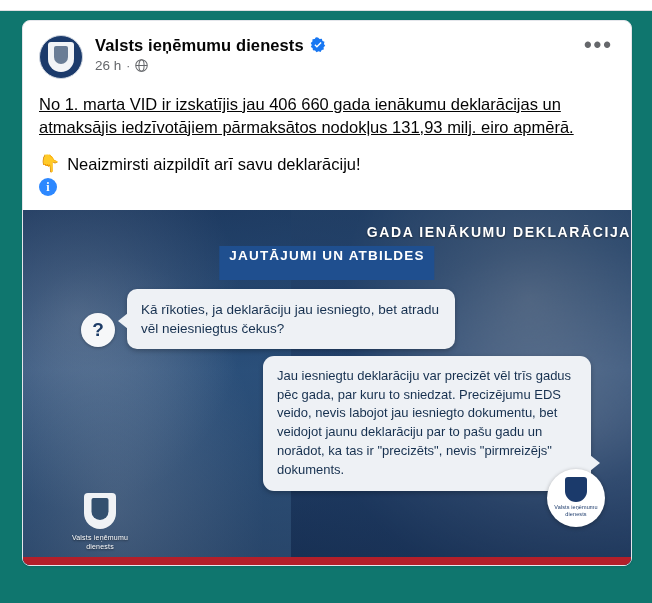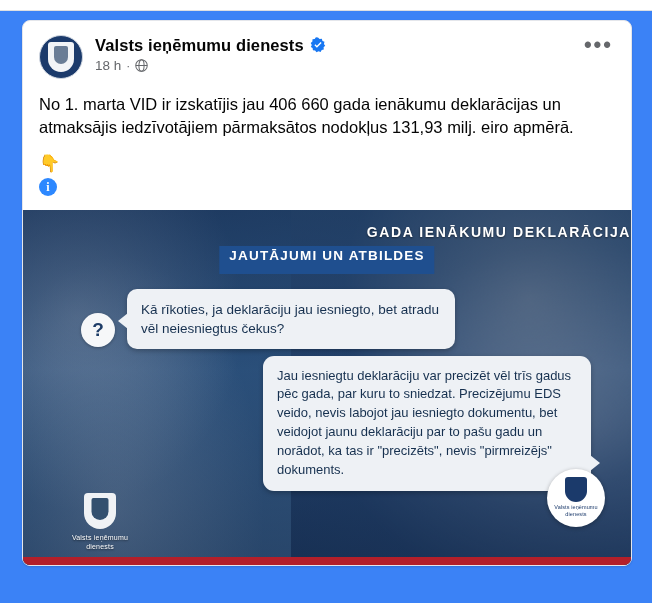--- a/index.html
+++ b/index.html
@@ -6,21 +6,21 @@
     margin: 0;
     padding: 0;
     background: #f0f2f5;
     font-family: "Liberation Sans", sans-serif;
   }
   #screen {
     position: relative;
     width: 652px;
     height: 603px;
     overflow: hidden;
-    background: #3b82f6;
+    background: #0f766e;
   }
   .top-strip {
     position: absolute;
     top: 0; left: 0; right: 0;
     height: 10px;
     background: #ffffff;
     border-bottom: 1px solid #dddfe2;
   }
   .post-card {
     position: absolute;
@@ -115,21 +115,21 @@
     padding: 4px 2px 10px 10px;
     font-weight: bold;
     cursor: pointer;
   }
   .post-body {
     padding: 10px 16px 14px 16px;
     font-size: 16.5px;
     line-height: 1.38;
     color: #050505;
   }
-  .post-body p { margin: 0 0 14px 0; }
+  .post-body p { margin: 0 0 14px 0; text-decoration: underline; }
   .cta-line {
     display: flex;
     align-items: flex-start;
     gap: 7px;
     margin: 0;
     line-height: 1.35;
   }
   .emoji { font-size: 17px; line-height: 22px; }
   .link-line {
     display: flex;
@@ -200,21 +200,21 @@
   .img-subtitle {
     position: absolute;
     top: 36px;
     left: 50%;
     transform: translateX(-50%);
     background: #1f4f8f;
     color: #ffffff;
     font-size: 13.5px;
     font-weight: bold;
     letter-spacing: 1.2px;
-    padding: 2px 10px 11px 10px;
+    padding: 2px 10px 17px 10px;
   }
   .q-mark {
     position: absolute;
     left: 58px;
     top: 103px;
     width: 34px;
     height: 34px;
     border-radius: 50%;
     background: rgba(255,255,255,0.95);
     color: #1f3d68;
@@ -349,39 +349,40 @@
         <div class="page-line">
           <span class="page-name">Valsts ieņēmumu dienests</span>
           <span class="verified">
             <svg viewBox="0 0 16 16" width="16" height="16" aria-hidden="true">
               <path fill="#1877f2" d="M8 0.6l1.6 1.5 2.2-.3.7 2.1 2 .9-.6 2.1 1.3 1.8-1.6 1.5.2 2.2-2.1.6-1.1 1.9-2.1-.7-2 1-1.4-1.7-2.2-.2-.3-2.2-1.8-1.2 1-2L0.7 5.9l1.7-1.4.1-2.2 2.2-.4L5.9.2 8 .6z"></path>
               <path fill="#ffffff" d="M6.9 10.8L4.4 8.3l1-1 1.5 1.5 3.7-3.7 1 1z"></path>
             </svg>
           </span>
         </div>
         <div class="meta-line">
-          <span>18 h</span>
+          <span>26 h</span>
           <span class="dot-sep">·</span>
           <span class="globe-icon">
             <svg viewBox="0 0 14 14" width="13" height="13" aria-hidden="true">
               <circle cx="7" cy="7" r="6.2" fill="none" stroke="#65676b" stroke-width="1.1"></circle>
               <ellipse cx="7" cy="7" rx="2.8" ry="6.2" fill="none" stroke="#65676b" stroke-width="1.1"></ellipse>
               <line x1="1" y1="7" x2="13" y2="7" stroke="#65676b" stroke-width="1.1"></line>
             </svg>
           </span>
         </div>
       </div>
 
       <div class="more-btn">•••</div>
     </div>
 
     <div class="post-body">
       <p>No 1. marta VID ir izskatījis jau 406 660 gada ienākumu deklarācijas un atmaksājis iedzīvotājiem pārmaksātos nodokļus 131,93 milj. eiro apmērā.</p>
       <div class="cta-line">
         <span class="emoji">👇</span>
+        <span>Neaizmirsti aizpildīt arī savu deklarāciju!</span>
       </div>
       <div class="link-line">
         <span class="info-icon">i</span>
       </div>
     </div>
 
     <div class="post-image">
       <div class="img-photo-left"></div>
       <div class="img-photo-right"></div>
       <div class="img-overlay"></div>

